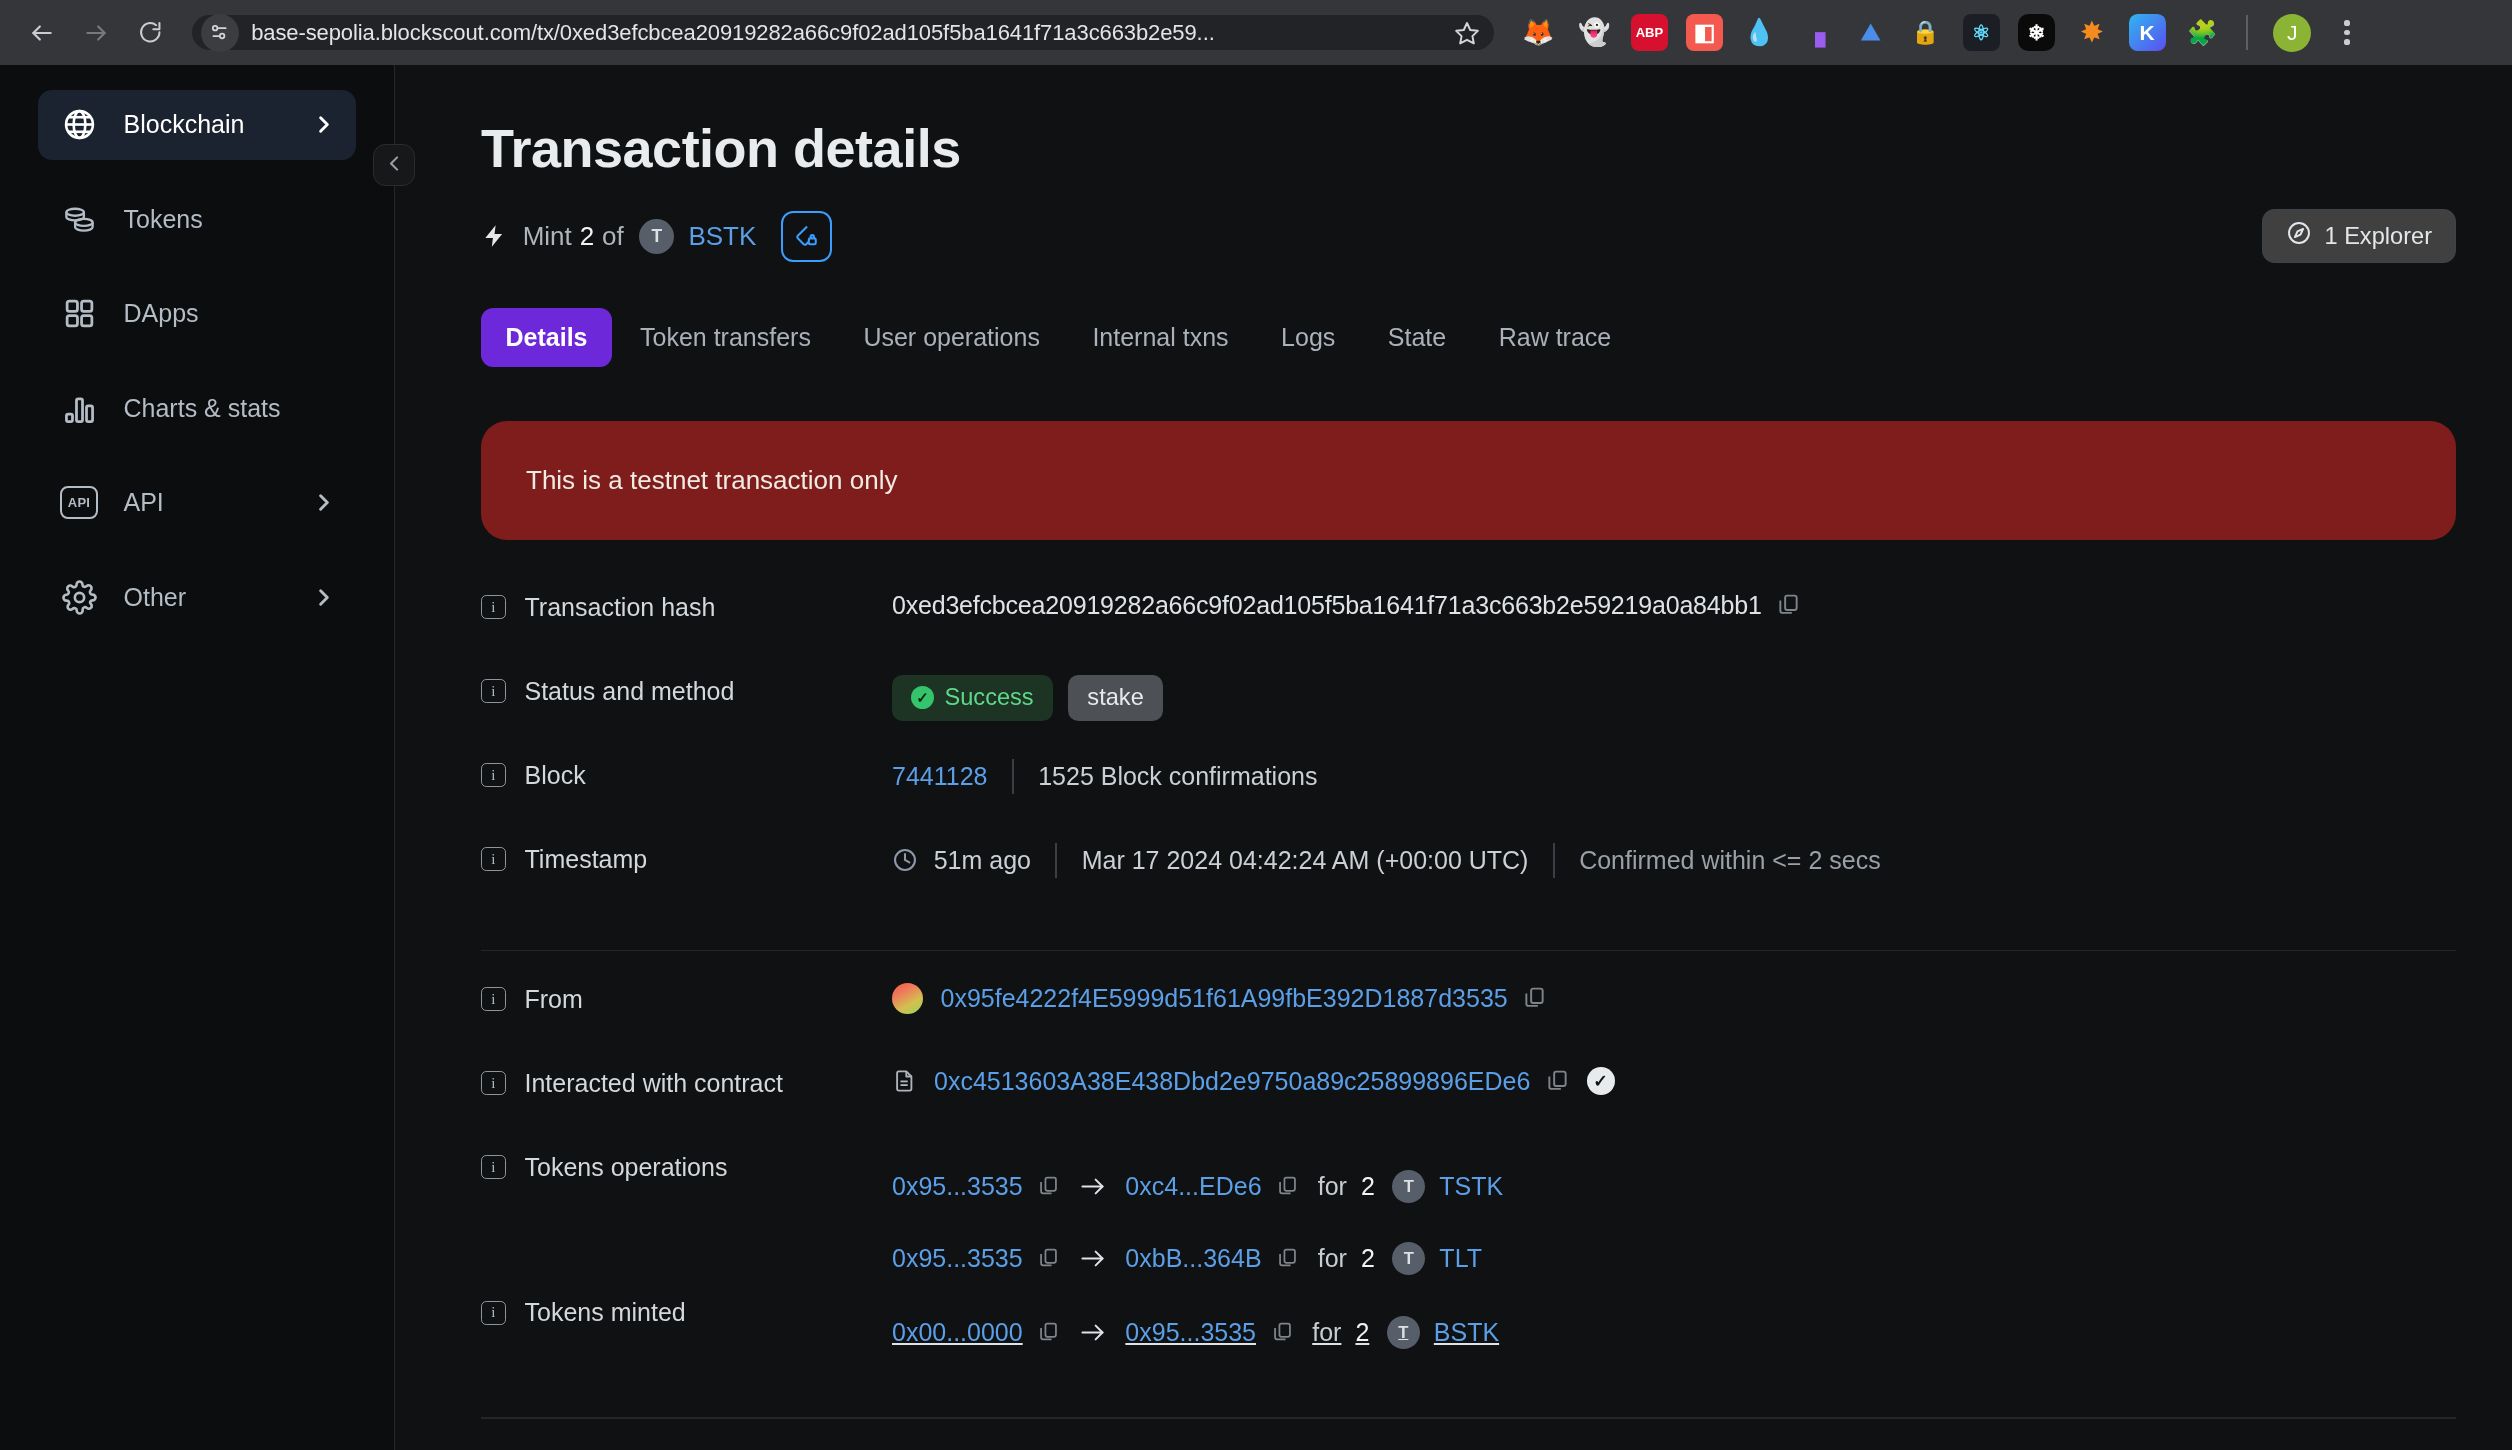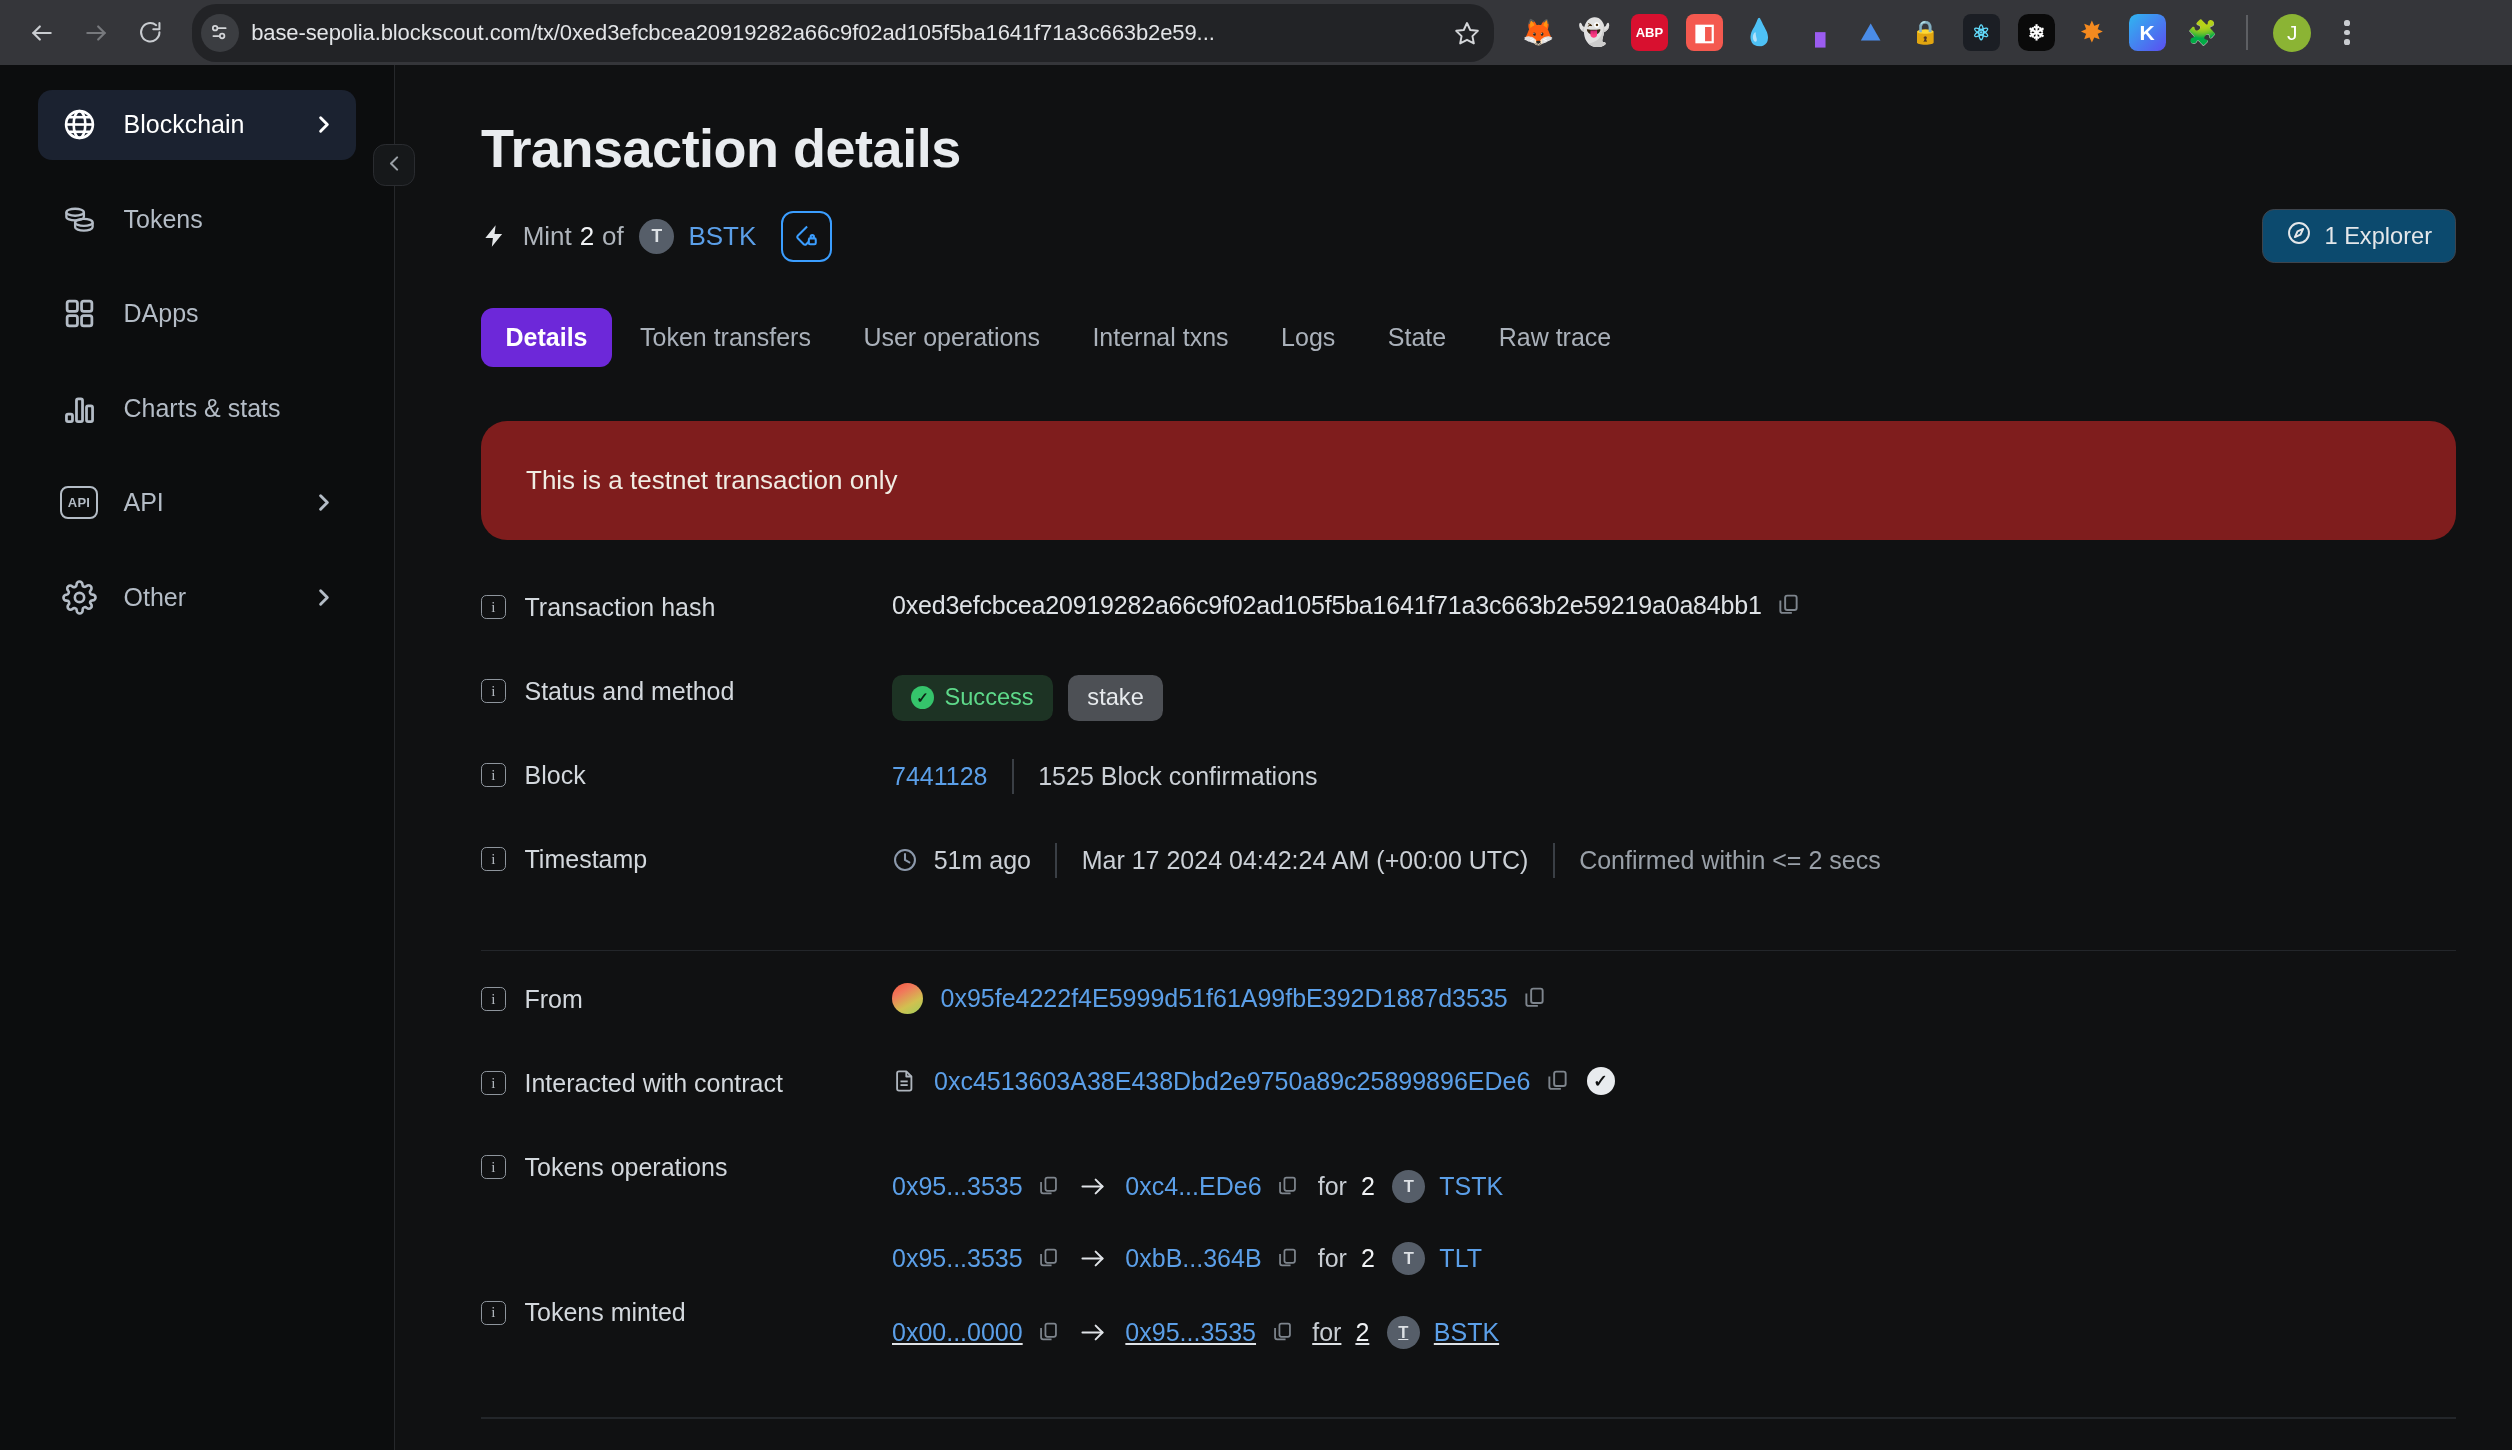--- a/index.html
+++ b/index.html
@@ -26,21 +26,21 @@
     border-radius: 50%;
     display: flex; align-items: center; justify-content: center;
     color: #c9ccd0;
     flex: none;
   }
   .nav-btn.disabled { color: #77797d; }
   .nav-btn svg { display: block; }
 
   .omnibox {
     flex: 1;
-    height: 58px;
+    height: 35px;
     background: #222326;
     border-radius: 24.5px;
     display: flex;
     align-items: center;
     padding: 0 7px 0 8.7px;
     margin-left: 12.2px;
     margin-right: 8.7px;
     min-width: 0;
     max-width: 1302px;
   }
@@ -216,21 +216,21 @@
     flex: none;
   }
   .explorer-btn {
     display: flex; align-items: center; gap: 12.2px;
     height: 54px;
     padding: 0 23px;
     border: 1.7px solid #3e444c;
     border-radius: 12.2px;
     color: #e4e7ea;
     font-size: 23.6px;
-    background: #0c4a6e;
+    background: #404040;
     flex: none;
   }
 
   
   .tabs {
     display: flex;
     align-items: center;
     gap: 3.5px;
     margin-bottom: 54px;
   }

